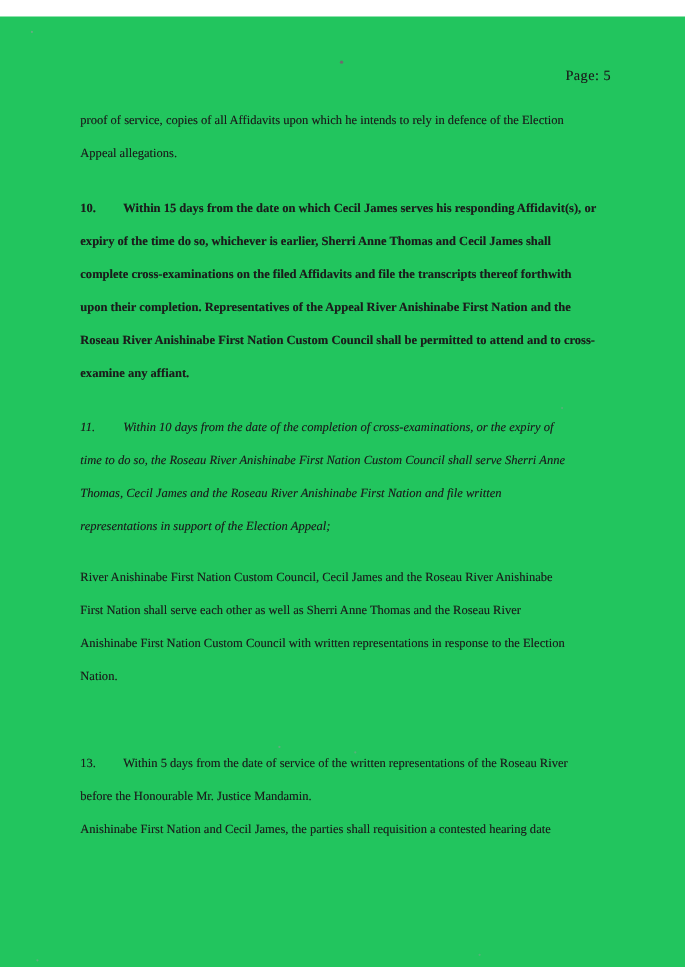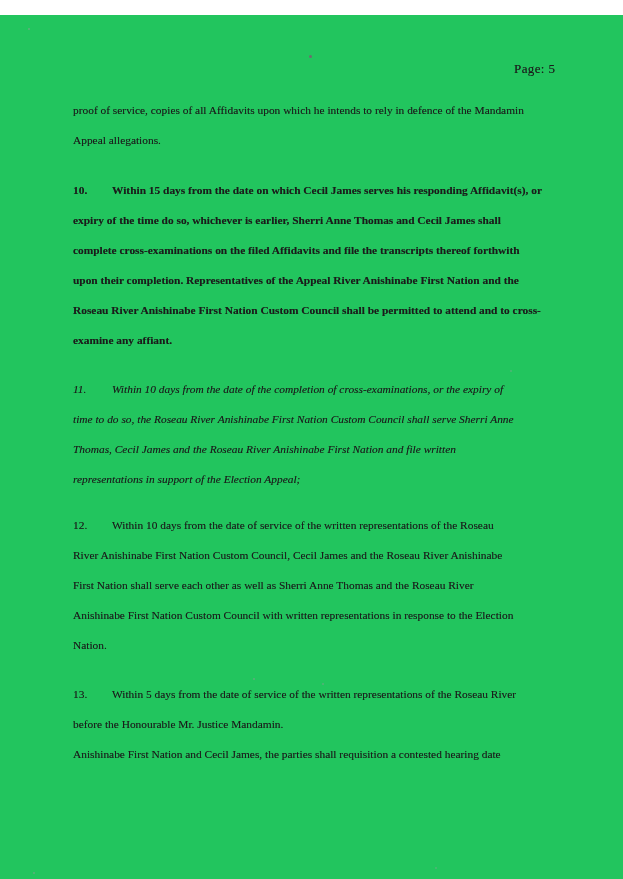--- a/index.html
+++ b/index.html
@@ -74,42 +74,41 @@
   .speck-g { left: 435px; top: 852px; width: 2px; height: 2px; opacity: 0.4; }
 </style>
 </head>
 <body>
 
 <div class="page">
 
   <div class="page-number">Page: 5</div>
 
   <div class="para p-intro">
-    <div class="line">proof of service, copies of all Affidavits upon which he intends to rely in defence of the Mandamin</div>
+    <div class="line">proof of service, copies of all Affidavits upon which he intends to rely in defence of the Election</div>
     <div class="line">Appeal allegations.</div>
   </div>
 
   <div class="para p-10">
     <div class="line"><span class="pnum">10.</span><span>Within 15 days from the date on which Cecil James serves his responding Affidavit(s), or</span></div>
     <div class="line">expiry of the time do so, whichever is earlier, Sherri Anne Thomas and Cecil James shall</div>
     <div class="line">complete cross-examinations on the filed Affidavits and file the transcripts thereof forthwith</div>
     <div class="line">upon their completion. Representatives of the Appeal River Anishinabe First Nation and the</div>
     <div class="line">Roseau River Anishinabe First Nation Custom Council shall be permitted to attend and to cross-</div>
     <div class="line">examine any affiant.</div>
   </div>
 
   <div class="para p-11">
     <div class="line"><span class="pnum">11.</span><span>Within 10 days from the date of the completion of cross-examinations, or the expiry of</span></div>
     <div class="line">time to do so, the Roseau River Anishinabe First Nation Custom Council shall serve Sherri Anne</div>
     <div class="line">Thomas, Cecil James and the Roseau River Anishinabe First Nation and file written</div>
     <div class="line">representations in support of the Election Appeal;</div>
   </div>
 
   <div class="para p-12">
-    <div class="line"><span class="pnum">12.</span><span>Within 10 days from the date of service of the written representations of the Roseau</span></div>
     <div class="line">River Anishinabe First Nation Custom Council, Cecil James and the Roseau River Anishinabe</div>
     <div class="line">First Nation shall serve each other as well as Sherri Anne Thomas and the Roseau River</div>
     <div class="line">Anishinabe First Nation Custom Council with written representations in response to the Election</div>
     <div class="line">Nation.</div>
   </div>
 
   <div class="para p-13">
     <div class="line"><span class="pnum">13.</span><span>Within 5 days from the date of service of the written representations of the Roseau River</span></div>
     <div class="line">before the Honourable Mr. Justice Mandamin.</div>
     <div class="line">Anishinabe First Nation and Cecil James, the parties shall requisition a contested hearing date</div>

